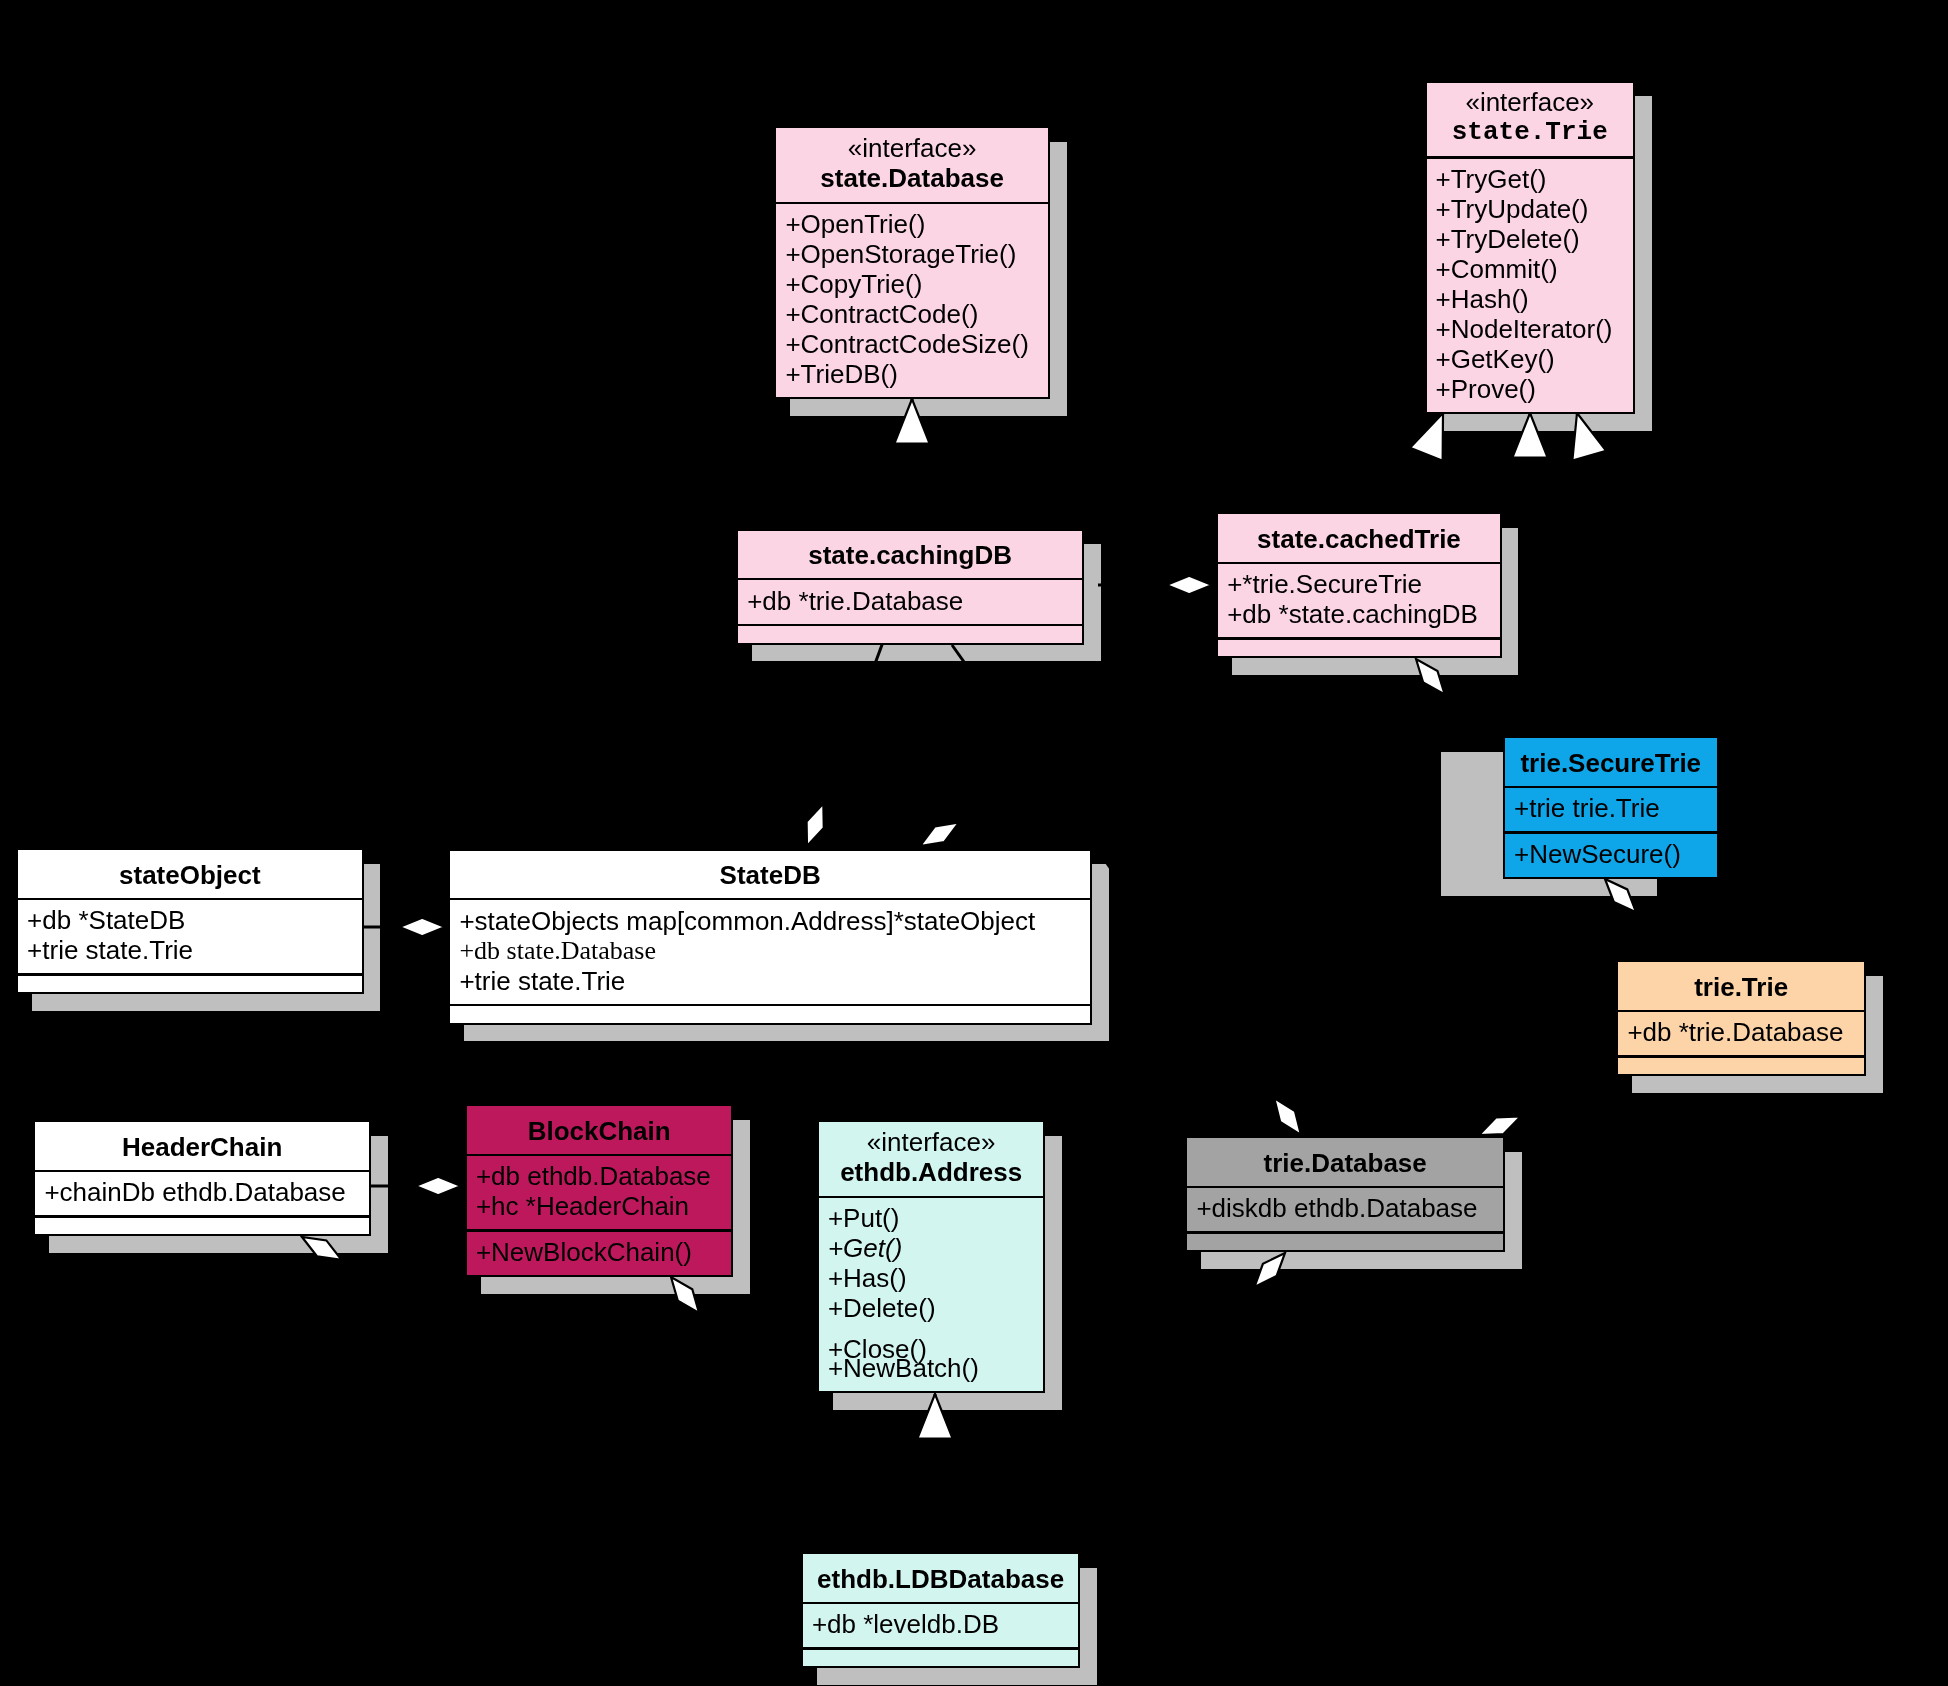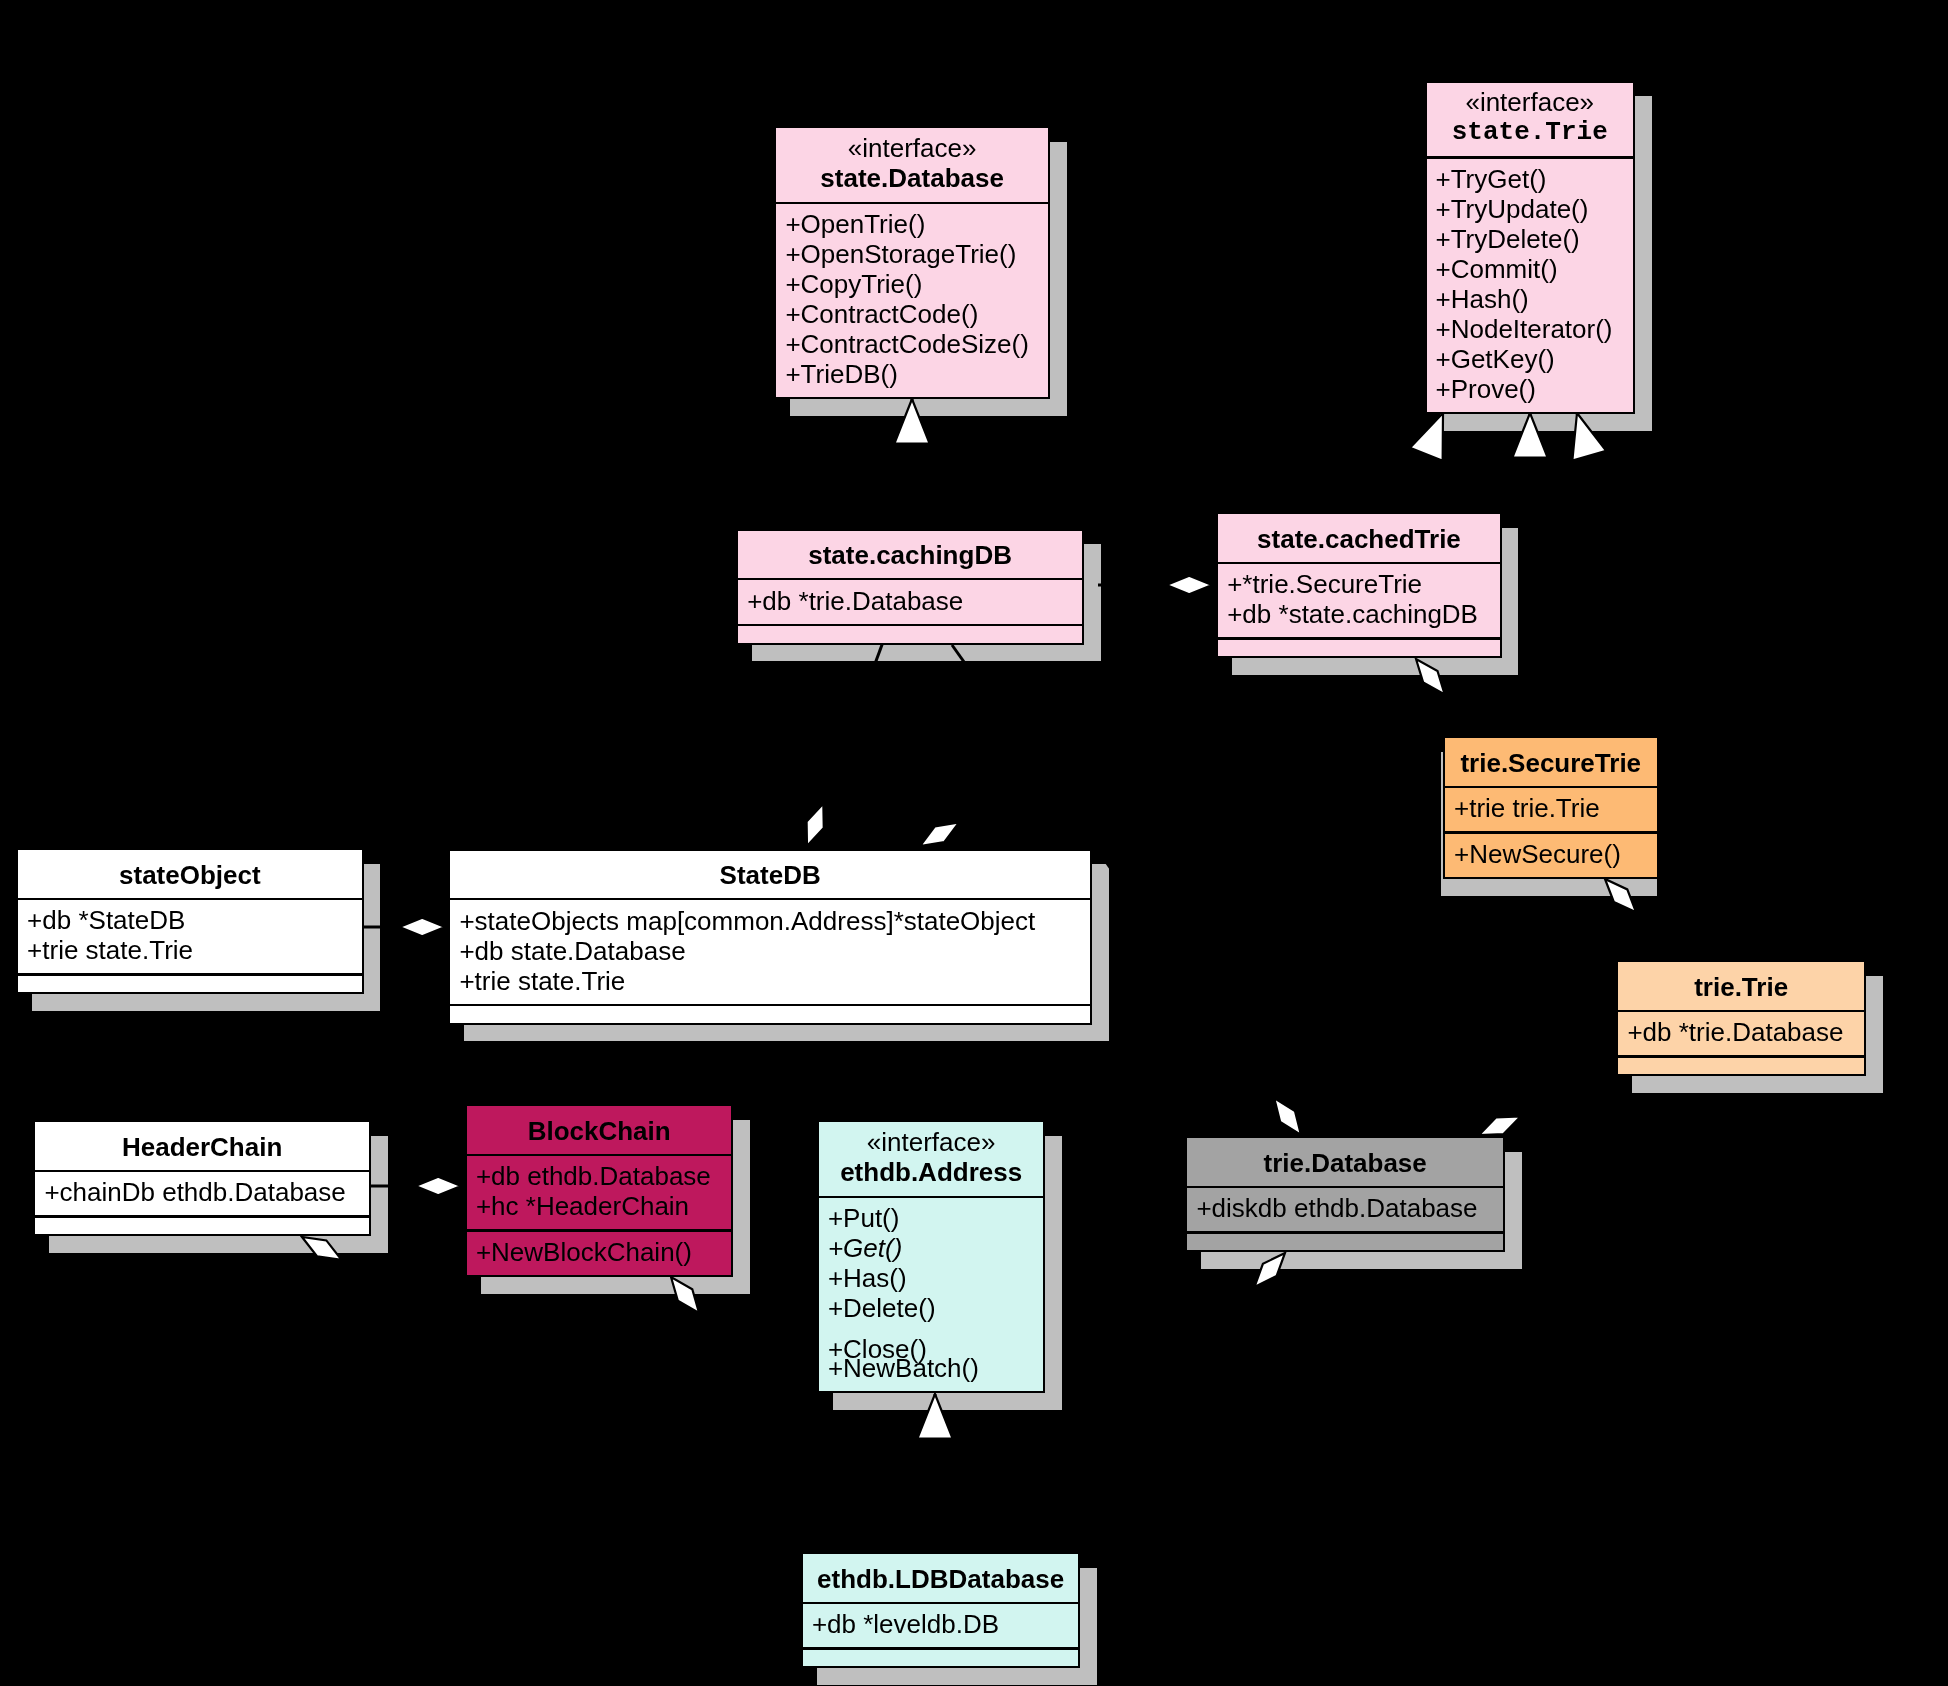--- a/index.html
+++ b/index.html
@@ -93,21 +93,21 @@
     </div>
     <div class="shadow" style="left: 1231.8px; top: 527.8px; width: 286.7px; height: 147.3px;"></div>
     <div class="box" style="left: 1216.2px; top: 512.2px; width: 281.5px; height: 142.1px; background: rgb(252, 213, 229);">
       <div class="tline tname" style="top: 9.4px;">state.cachedTrie</div>
       <div class="hr" style="top: 47.4px;"></div>
       <div class="mline" style="top: 55px; left: 9px;">+*trie.SecureTrie</div>
       <div class="mline" style="top: 85px; left: 9px;">+db *state.cachingDB</div>
       <div class="hr" style="top: 123px;"></div>
     </div>
     <div class="shadow" style="left: 1440.6px; top: 752px; width: 216.7px; height: 143.8px;"></div>
-    <div class="box" style="left: 1443px; top: 736.4px; width: 211.5px; height: 138.6px; background: #fdba74;">
+    <div class="box" style="left: 1503px; top: 736.4px; width: 211.5px; height: 138.6px; background: #0ea5e9;">
       <div class="tline tname" style="top: 9.4px;">trie.SecureTrie</div>
       <div class="hr" style="top: 47.4px;"></div>
       <div class="mline" style="top: 55px; left: 9px;">+trie trie.Trie</div>
       <div class="hr" style="top: 93px;"></div>
       <div class="mline" style="top: 100.6px; left: 9px;">+NewSecure()</div>
     </div>
     <div class="shadow" style="left: 1632px; top: 975.9px; width: 250.7px; height: 117.3px;"></div>
     <div class="box" style="left: 1616.4px; top: 960.3px; width: 245.5px; height: 112.1px; background: rgb(253, 211, 168);">
       <div class="tline tname" style="top: 9.4px;">trie.Trie</div>
       <div class="hr" style="top: 47.4px;"></div>
@@ -127,21 +127,21 @@
       <div class="hr" style="top: 47.4px;"></div>
       <div class="mline" style="top: 55px; left: 9px;">+db *StateDB</div>
       <div class="mline" style="top: 85px; left: 9px;">+trie state.Trie</div>
       <div class="hr" style="top: 123px;"></div>
     </div>
     <div class="shadow" style="left: 464px; top: 864.1px; width: 644.7px; height: 177.3px;"></div>
     <div class="box" style="left: 448.4px; top: 848.5px; width: 639.5px; height: 172.1px; background: rgb(255, 255, 255);">
       <div class="tline tname" style="top: 9.4px;">StateDB</div>
       <div class="hr" style="top: 47.4px;"></div>
       <div class="mline" style="top: 55px; left: 9px;">+stateObjects map[common.Address]*stateObject</div>
-      <div class="mline" style="top: 85px; left: 9px;">+db state.Database</div>
+      <div class="mline" style="top: 85px; left: 9px; font-family: Liberation Serif, serif;">+db state.Database</div>
       <div class="mline" style="top: 115px; left: 9px;">+trie state.Trie</div>
       <div class="hr" style="top: 153px;"></div>
     </div>
     <div class="shadow" style="left: 49px; top: 1135.9px; width: 338.7px; height: 117.3px;"></div>
     <div class="box" style="left: 33.4px; top: 1120.3px; width: 333.5px; height: 112.1px; background: rgb(255, 255, 255);">
       <div class="tline tname" style="top: 9.4px;">HeaderChain</div>
       <div class="hr" style="top: 47.4px;"></div>
       <div class="mline" style="top: 55px; left: 9px;">+chainDb ethdb.Database</div>
       <div class="hr" style="top: 93px;"></div>
     </div>

